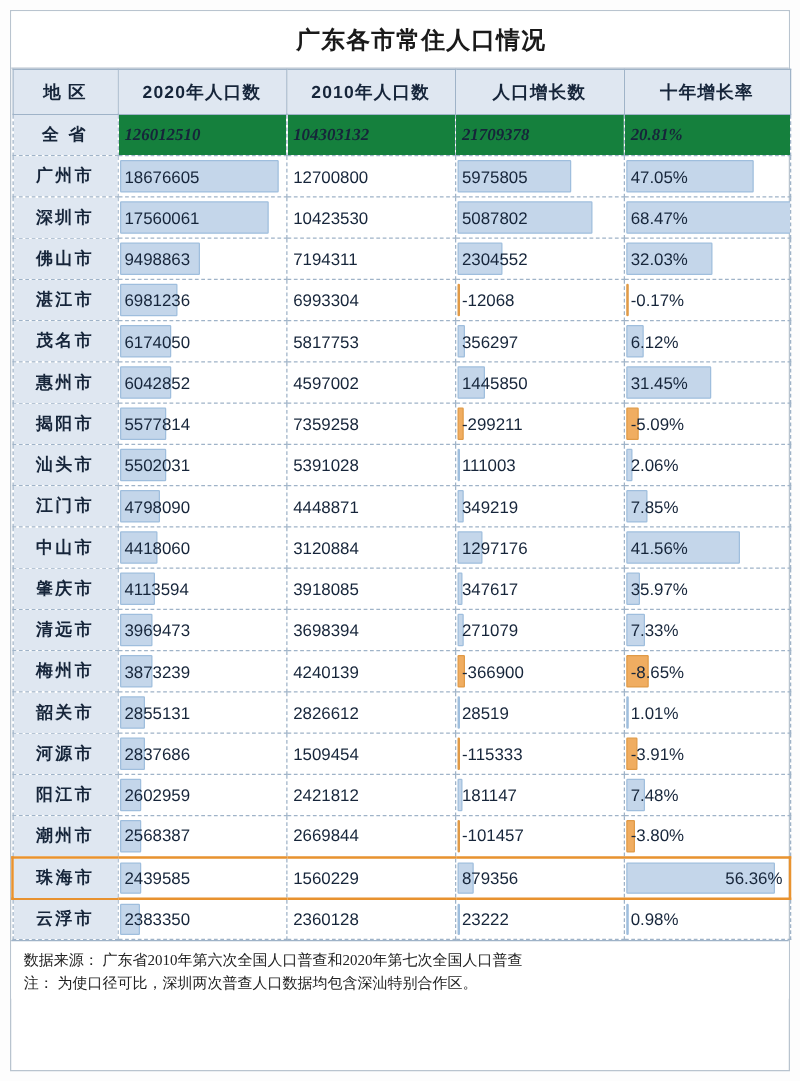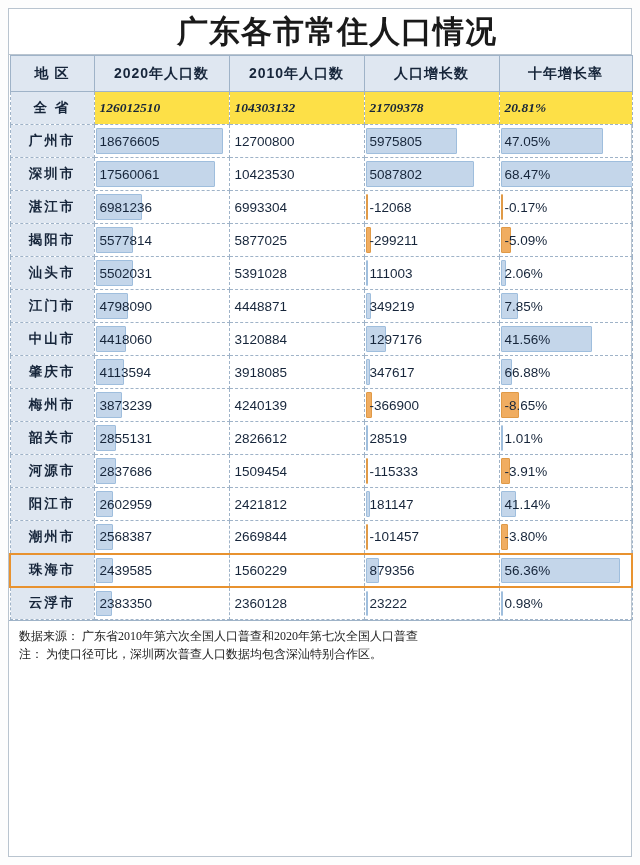--- a/index.html
+++ b/index.html
@@ -30,21 +30,21 @@
   .title-bar {
     height: 46px;
     display: flex;
     align-items: center;
     justify-content: center;
     border-bottom: 1px solid #b9c4cf;
     background: #ffffff;
   }
   .title-bar .title {
     font-family: Liberation Serif, serif;
-    font-size: 31px;
+    font-size: 19px;
     font-weight: bold;
     color: #1a1a1a;
     letter-spacing: 1px;
     margin-left: 34px;
   }
   table.data {
     width: 100%;
     border-collapse: collapse;
     table-layout: fixed;
   }
@@ -103,36 +103,37 @@
     border: 1px solid #e09a47;
   }
   .val {
     position: relative;
     z-index: 1;
   }
   tr.total td {
     font-family: "Liberation Serif", serif;
     font-style: italic;
     font-weight: bold;
-    background: #fde047;
+    background: #15803d;
   }
   tr.total td.region-cell {
     font-family: "Liberation Sans", sans-serif;
     font-style: normal;
     background: #dfe7f1;
   }
   tr.highlight td {
     border-top: 2px solid #e8922f;
     border-bottom: 2px solid #e8922f;
   }
   tr.highlight td:first-child {
     border-left: 2px solid #e8922f;
   }
   tr.highlight td:last-child {
     border-right: 2px solid #e8922f;
+    text-align: right;
   }
   .footer {
     border-top: 1px solid #9fb3c8;
     padding: 6px 10px 4px 10px;
     background: #ffffff;
   }
   .footer div {
     font-family: "Liberation Serif", serif;
     font-size: 12px;
     color: #222;
@@ -183,30 +184,51 @@
             <td class="num-cell"><span class="bar" style="width: 78%;"></span><span class="val">47.05%</span></td>
           </tr>
           <tr>
             <td class="region-cell"><span class="val">深圳市</span></td>
             <td class="num-cell"><span class="bar" style="width: 89%;"></span><span class="val">17560061</span></td>
             <td class="num-cell"><span class="val">10423530</span></td>
             <td class="num-cell"><span class="bar" style="width: 81%;"></span><span class="val">5087802</span></td>
             <td class="num-cell"><span class="bar" style="width: 100%;"></span><span class="val">68.47%</span></td>
           </tr>
           <tr>
+            <td class="region-cell"><span class="val">佛山市</span></td>
+            <td class="num-cell"><span class="bar" style="width: 48%;"></span><span class="val">9498863</span></td>
+            <td class="num-cell"><span class="val">7194311</span></td>
+            <td class="num-cell"><span class="bar" style="width: 27%;"></span><span class="val">2304552</span></td>
+            <td class="num-cell"><span class="bar" style="width: 53%;"></span><span class="val">32.03%</span></td>
+          </tr>
+          <tr>
             <td class="region-cell"><span class="val">湛江市</span></td>
             <td class="num-cell"><span class="bar" style="width: 35%;"></span><span class="val">6981236</span></td>
             <td class="num-cell"><span class="val">6993304</span></td>
             <td class="num-cell"><span class="bar neg" style="width: 2%;"></span><span class="val">-12068</span></td>
             <td class="num-cell"><span class="bar neg" style="width: 2%;"></span><span class="val">-0.17%</span></td>
           </tr>
           <tr>
+            <td class="region-cell"><span class="val">茂名市</span></td>
+            <td class="num-cell"><span class="bar" style="width: 31%;"></span><span class="val">6174050</span></td>
+            <td class="num-cell"><span class="val">5817753</span></td>
+            <td class="num-cell"><span class="bar" style="width: 5%;"></span><span class="val">356297</span></td>
+            <td class="num-cell"><span class="bar" style="width: 11%;"></span><span class="val">6.12%</span></td>
+          </tr>
+          <tr>
+            <td class="region-cell"><span class="val">惠州市</span></td>
+            <td class="num-cell"><span class="bar" style="width: 31%;"></span><span class="val">6042852</span></td>
+            <td class="num-cell"><span class="val">4597002</span></td>
+            <td class="num-cell"><span class="bar" style="width: 17%;"></span><span class="val">1445850</span></td>
+            <td class="num-cell"><span class="bar" style="width: 52%;"></span><span class="val">31.45%</span></td>
+          </tr>
+          <tr>
             <td class="region-cell"><span class="val">揭阳市</span></td>
             <td class="num-cell"><span class="bar" style="width: 28%;"></span><span class="val">5577814</span></td>
-            <td class="num-cell"><span class="val">5877025</span></td>
+            <td class="num-cell"><span class="val">7359258</span></td>
             <td class="num-cell"><span class="bar neg" style="width: 4%;"></span><span class="val">-299211</span></td>
             <td class="num-cell"><span class="bar neg" style="width: 8%;"></span><span class="val">-5.09%</span></td>
           </tr>
           <tr>
             <td class="region-cell"><span class="val">汕头市</span></td>
             <td class="num-cell"><span class="bar" style="width: 28%;"></span><span class="val">5502031</span></td>
             <td class="num-cell"><span class="val">5391028</span></td>
             <td class="num-cell"><span class="bar" style="width: 2%;"></span><span class="val">111003</span></td>
             <td class="num-cell"><span class="bar" style="width: 4%;"></span><span class="val">2.06%</span></td>
           </tr>
@@ -222,21 +244,28 @@
             <td class="num-cell"><span class="bar" style="width: 23%;"></span><span class="val">4418060</span></td>
             <td class="num-cell"><span class="val">3120884</span></td>
             <td class="num-cell"><span class="bar" style="width: 15%;"></span><span class="val">1297176</span></td>
             <td class="num-cell"><span class="bar" style="width: 69%;"></span><span class="val">41.56%</span></td>
           </tr>
           <tr>
             <td class="region-cell"><span class="val">肇庆市</span></td>
             <td class="num-cell"><span class="bar" style="width: 21%;"></span><span class="val">4113594</span></td>
             <td class="num-cell"><span class="val">3918085</span></td>
             <td class="num-cell"><span class="bar" style="width: 3%;"></span><span class="val">347617</span></td>
-            <td class="num-cell"><span class="bar" style="width: 9%;"></span><span class="val">66.88%</span></td>
+            <td class="num-cell"><span class="bar" style="width: 9%;"></span><span class="val">35.97%</span></td>
+          </tr>
+          <tr>
+            <td class="region-cell"><span class="val">清远市</span></td>
+            <td class="num-cell"><span class="bar" style="width: 20%;"></span><span class="val">3969473</span></td>
+            <td class="num-cell"><span class="val">3698394</span></td>
+            <td class="num-cell"><span class="bar" style="width: 4%;"></span><span class="val">271079</span></td>
+            <td class="num-cell"><span class="bar" style="width: 12%;"></span><span class="val">7.33%</span></td>
           </tr>
           <tr>
             <td class="region-cell"><span class="val">梅州市</span></td>
             <td class="num-cell"><span class="bar" style="width: 20%;"></span><span class="val">3873239</span></td>
             <td class="num-cell"><span class="val">4240139</span></td>
             <td class="num-cell"><span class="bar neg" style="width: 5%;"></span><span class="val">-366900</span></td>
             <td class="num-cell"><span class="bar neg" style="width: 14%;"></span><span class="val">-8.65%</span></td>
           </tr>
           <tr>
             <td class="region-cell"><span class="val">韶关市</span></td>
@@ -250,21 +279,21 @@
             <td class="num-cell"><span class="bar" style="width: 15%;"></span><span class="val">2837686</span></td>
             <td class="num-cell"><span class="val">1509454</span></td>
             <td class="num-cell"><span class="bar neg" style="width: 2%;"></span><span class="val">-115333</span></td>
             <td class="num-cell"><span class="bar neg" style="width: 7%;"></span><span class="val">-3.91%</span></td>
           </tr>
           <tr>
             <td class="region-cell"><span class="val">阳江市</span></td>
             <td class="num-cell"><span class="bar" style="width: 13%;"></span><span class="val">2602959</span></td>
             <td class="num-cell"><span class="val">2421812</span></td>
             <td class="num-cell"><span class="bar" style="width: 3%;"></span><span class="val">181147</span></td>
-            <td class="num-cell"><span class="bar" style="width: 12%;"></span><span class="val">41.14%</span></td>
+            <td class="num-cell"><span class="bar" style="width: 12%;"></span><span class="val">7.48%</span></td>
           </tr>
           <tr>
             <td class="region-cell"><span class="val">潮州市</span></td>
             <td class="num-cell"><span class="bar" style="width: 13%;"></span><span class="val">2568387</span></td>
             <td class="num-cell"><span class="val">2669844</span></td>
             <td class="num-cell"><span class="bar neg" style="width: 2%;"></span><span class="val">-101457</span></td>
             <td class="num-cell"><span class="bar neg" style="width: 6%;"></span><span class="val">-3.80%</span></td>
           </tr>
           <tr class="highlight">
             <td class="region-cell"><span class="val">珠海市</span></td>

